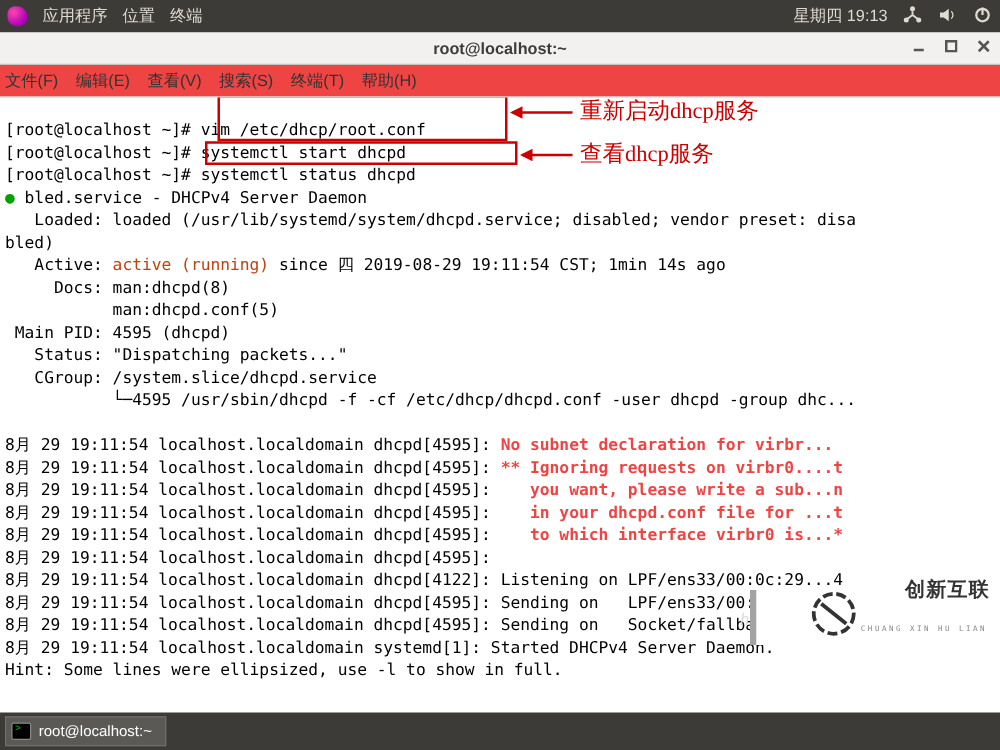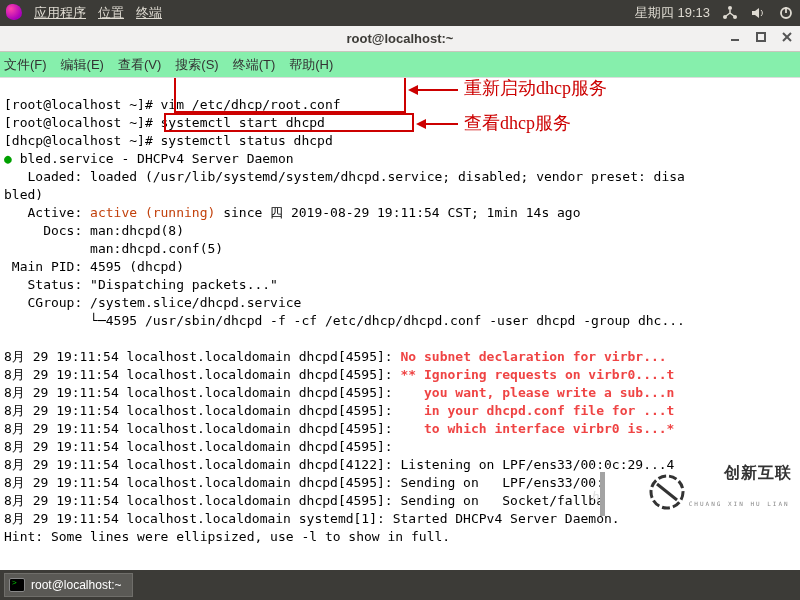--- a/index.html
+++ b/index.html
@@ -1,34 +1,34 @@
 <!DOCTYPE html>
 <html><head>
 <meta charset="utf-8">
 <style>
   * { margin: 0; padding: 0; box-sizing: border-box; }
   html, body { width: 800px; height: 600px; overflow: hidden; font-family: sans-serif; }
   body { background: #fff; position: relative; }
 
   
   .top-panel { height: 26px; background: #3c3b37; color: #dfdbd2; display: flex; align-items: center; padding: 0 6px; font-size: 13px; }
-  .panel-left { display: flex; gap: 12px; text-decoration: underline; }
-  .panel-right { margin-left: auto; display: flex; align-items: center; gap: 12px; }
+  .panel-left { display: flex; align-items: center; gap: 12px; }
+  .panel-right { margin-left: auto; display: flex; align-items: flex-start; gap: 12px; }
   .panel-icon { width: 16px; height: 16px; display: inline-flex; align-items: center; justify-content: center; }
   .gnome-foot { width: 16px; height: 16px; background: radial-gradient(circle at 30% 30%, #f4a, #a0b 70%); border-radius: 40% 60% 50% 50%; }
   .tri-icon svg, .sound-icon svg, .power-icon svg { fill: #dfdbd2; }
 
   
   .titlebar { height: 26px; background: #f2f1f0; border-bottom: 1px solid #c9c5bd; display: flex; align-items: center; justify-content: center; position: relative; font-size: 13px; font-weight: bold; color: #3c3b37; }
   .window-controls { position: absolute; right: 6px; top: 4px; display: flex; gap: 12px; }
   .wctl { width: 14px; height: 14px; display: flex; align-items: center; justify-content: center; color: #555; }
   .wctl svg { width: 10px; height: 10px; stroke: #555; stroke-width: 2; fill: none; }
 
   
-  .menubar { height: 26px; background: #86efac; border-bottom: 1px solid #ddd; display: flex; align-items: center; padding: 0 4px; font-size: 13px; color: #333; gap: 14px; }
+  .menubar { height: 26px; background: #ef4444; border-bottom: 1px solid #ddd; display: flex; align-items: center; padding: 0 4px; font-size: 13px; color: #333; gap: 14px; }
 
   
   .terminal { font-family: "DejaVu Sans Mono", monospace; font-size: 13px; line-height: 18px; white-space: pre; background: #fff; color: #000; padding: 0 4px; position: relative; height: 466px; overflow: hidden; }
   .active-green { color: #c2410c; font-weight: normal; }
   .bold { font-weight: bold; }
   .red { color: #ef4444; }
   .box { border: 2px solid #c00; display: inline-block; position: absolute; background: transparent; }
   .arrow { position: absolute; border-top: 2px solid #c00; }
   .arrow::before { content: ""; position: absolute; left: -2px; top: -6px; border-top: 5px solid transparent; border-bottom: 5px solid transparent; border-right: 10px solid #c00; }
   .annot { position: absolute; color: #c00; font-family: "SimSun", serif; font-size: 18px; }
@@ -109,21 +109,21 @@
   <span>编辑(E)</span>
   <span>查看(V)</span>
   <span>搜索(S)</span>
   <span>终端(T)</span>
   <span>帮助(H)</span>
 </div>
 
 <div class="terminal">
 <span>[root@localhost ~]# vim /etc/dhcp/root.conf</span>
 <span>[root@localhost ~]# systemctl start dhcpd</span>
-<span>[dhcp@localhost ~]# systemctl status dhcpd</span>
+<span>[root@localhost ~]# systemctl status dhcpd</span>
 <span class="green-dot">● </span><span>bled.service - DHCPv4 Server Daemon</span>
 <span>   Loaded: loaded (/usr/lib/systemd/system/dhcpd.service; disabled; vendor preset: disa</span>
 <span>bled)</span>
 <span>   Active: </span><span class="active-green">active (running)</span><span> since 四 2019-08-29 19:11:54 CST; 1min 14s ago</span>
 <span>     Docs: man:dhcpd(8)</span>
 <span>           man:dhcpd.conf(5)</span>
 <span> Main PID: 4595 (dhcpd)</span>
 <span>   Status: "Dispatching packets..."</span>
 <span>   CGroup: /system.slice/dhcpd.service</span>
 <span>           └─4595 /usr/sbin/dhcpd -f -cf /etc/dhcp/dhcpd.conf -user dhcpd -group dhc...</span>

